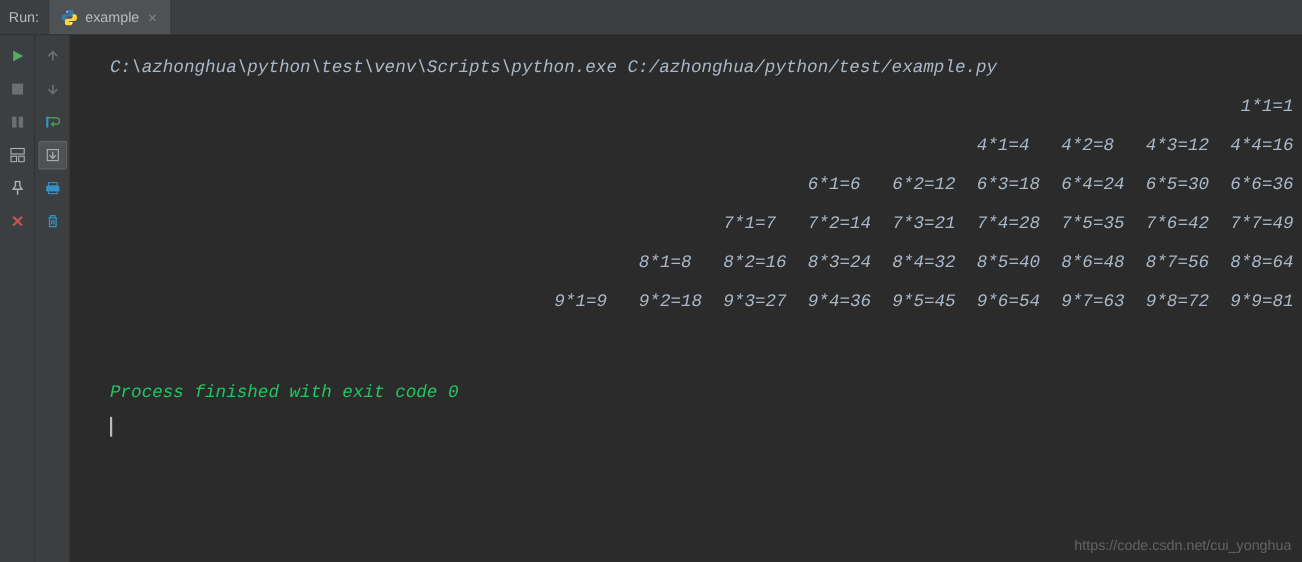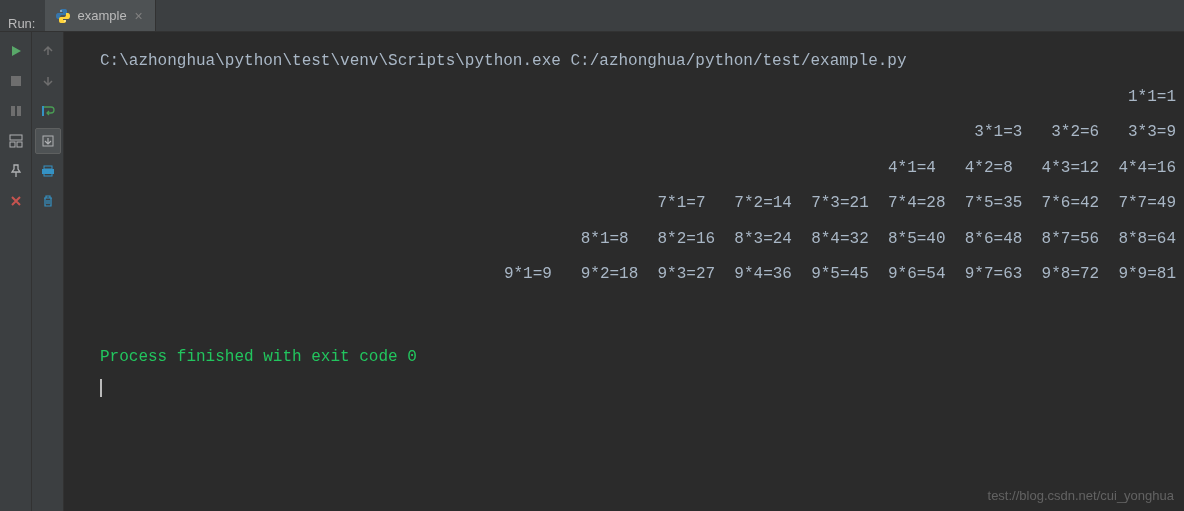--- a/index.html
+++ b/index.html
@@ -10,21 +10,21 @@
       width: 1184px;
       height: 511px;
       overflow: hidden;
       position: relative;
     }
     .top-bar {
       height: 32px;
       background: #3c3f41;
       border-bottom: 1px solid #323232;
       display: flex;
-      align-items: flex-end;
+      align-items: center;
       font-size: 13px;
     }
     .run-label {
       padding: 0 10px 0 8px;
       color: #bbbbbb;
     }
     .tab {
       display: flex;
       align-items: center;
       height: 100%;
@@ -39,20 +39,21 @@
       display: inline-flex;
       align-items: center;
       justify-content: center;
     }
     .tab-label { color: #bbbbbb; font-size: 13px; }
     .tab-close { color: #808080; font-size: 14px; cursor: pointer; padding: 0 2px; }
     
     .content-area {
       display: flex;
       height: calc(100% - 32px);
+      font-style: italic;
     }
     .toolbar-col {
       width: 32px;
       background: #3c3f41;
       border-right: 1px solid #323232;
       display: flex;
       flex-direction: column;
       align-items: center;
       padding-top: 6px;
       gap: 4px;
@@ -197,24 +198,24 @@
     <div class="tool-btn">
       <svg width="14" height="14" viewBox="0 0 14 14">
           <path d="M3 4 L11 4 M5 4 L5 2 L9 2 L9 4 M4 4 L4 12 L10 12 L10 4 M6 6 L6 10 M8 6 L8 10" stroke="#3592c4" fill="none" stroke-width="1.2"></path>
         </svg>
     </div>
   </div>
 
   <div class="console-area">
     <div class="cmd-line">C:\azhonghua\python\test\venv\Scripts\python.exe C:/azhonghua/python/test/example.py</div>
     <div class="output-line">1*1=1</div>
-    <div class="output-line">3*1=3   3*2=6   3*3=9</div>
     <div class="output-line">4*1=4   4*2=8   4*3=12  4*4=16</div>
+    <div class="output-line">6*1=6   6*2=12  6*3=18  6*4=24  6*5=30  6*6=36</div>
     <div class="output-line">7*1=7   7*2=14  7*3=21  7*4=28  7*5=35  7*6=42  7*7=49</div>
     <div class="output-line">8*1=8   8*2=16  8*3=24  8*4=32  8*5=40  8*6=48  8*7=56  8*8=64</div>
     <div class="output-line">9*1=9   9*2=18  9*3=27  9*4=36  9*5=45  9*6=54  9*7=63  9*8=72  9*9=81</div>
     <div class="output-line">&nbsp;</div>
     <div class="exit-line">Process finished with exit code 0</div>
     <div><span class="cursor-line"></span></div>
   </div>
 </div>
 
-<div class="watermark">test://blog.csdn.net/cui_yonghua</div>
+<div class="watermark">https://code.csdn.net/cui_yonghua</div>
 
 </body></html>

